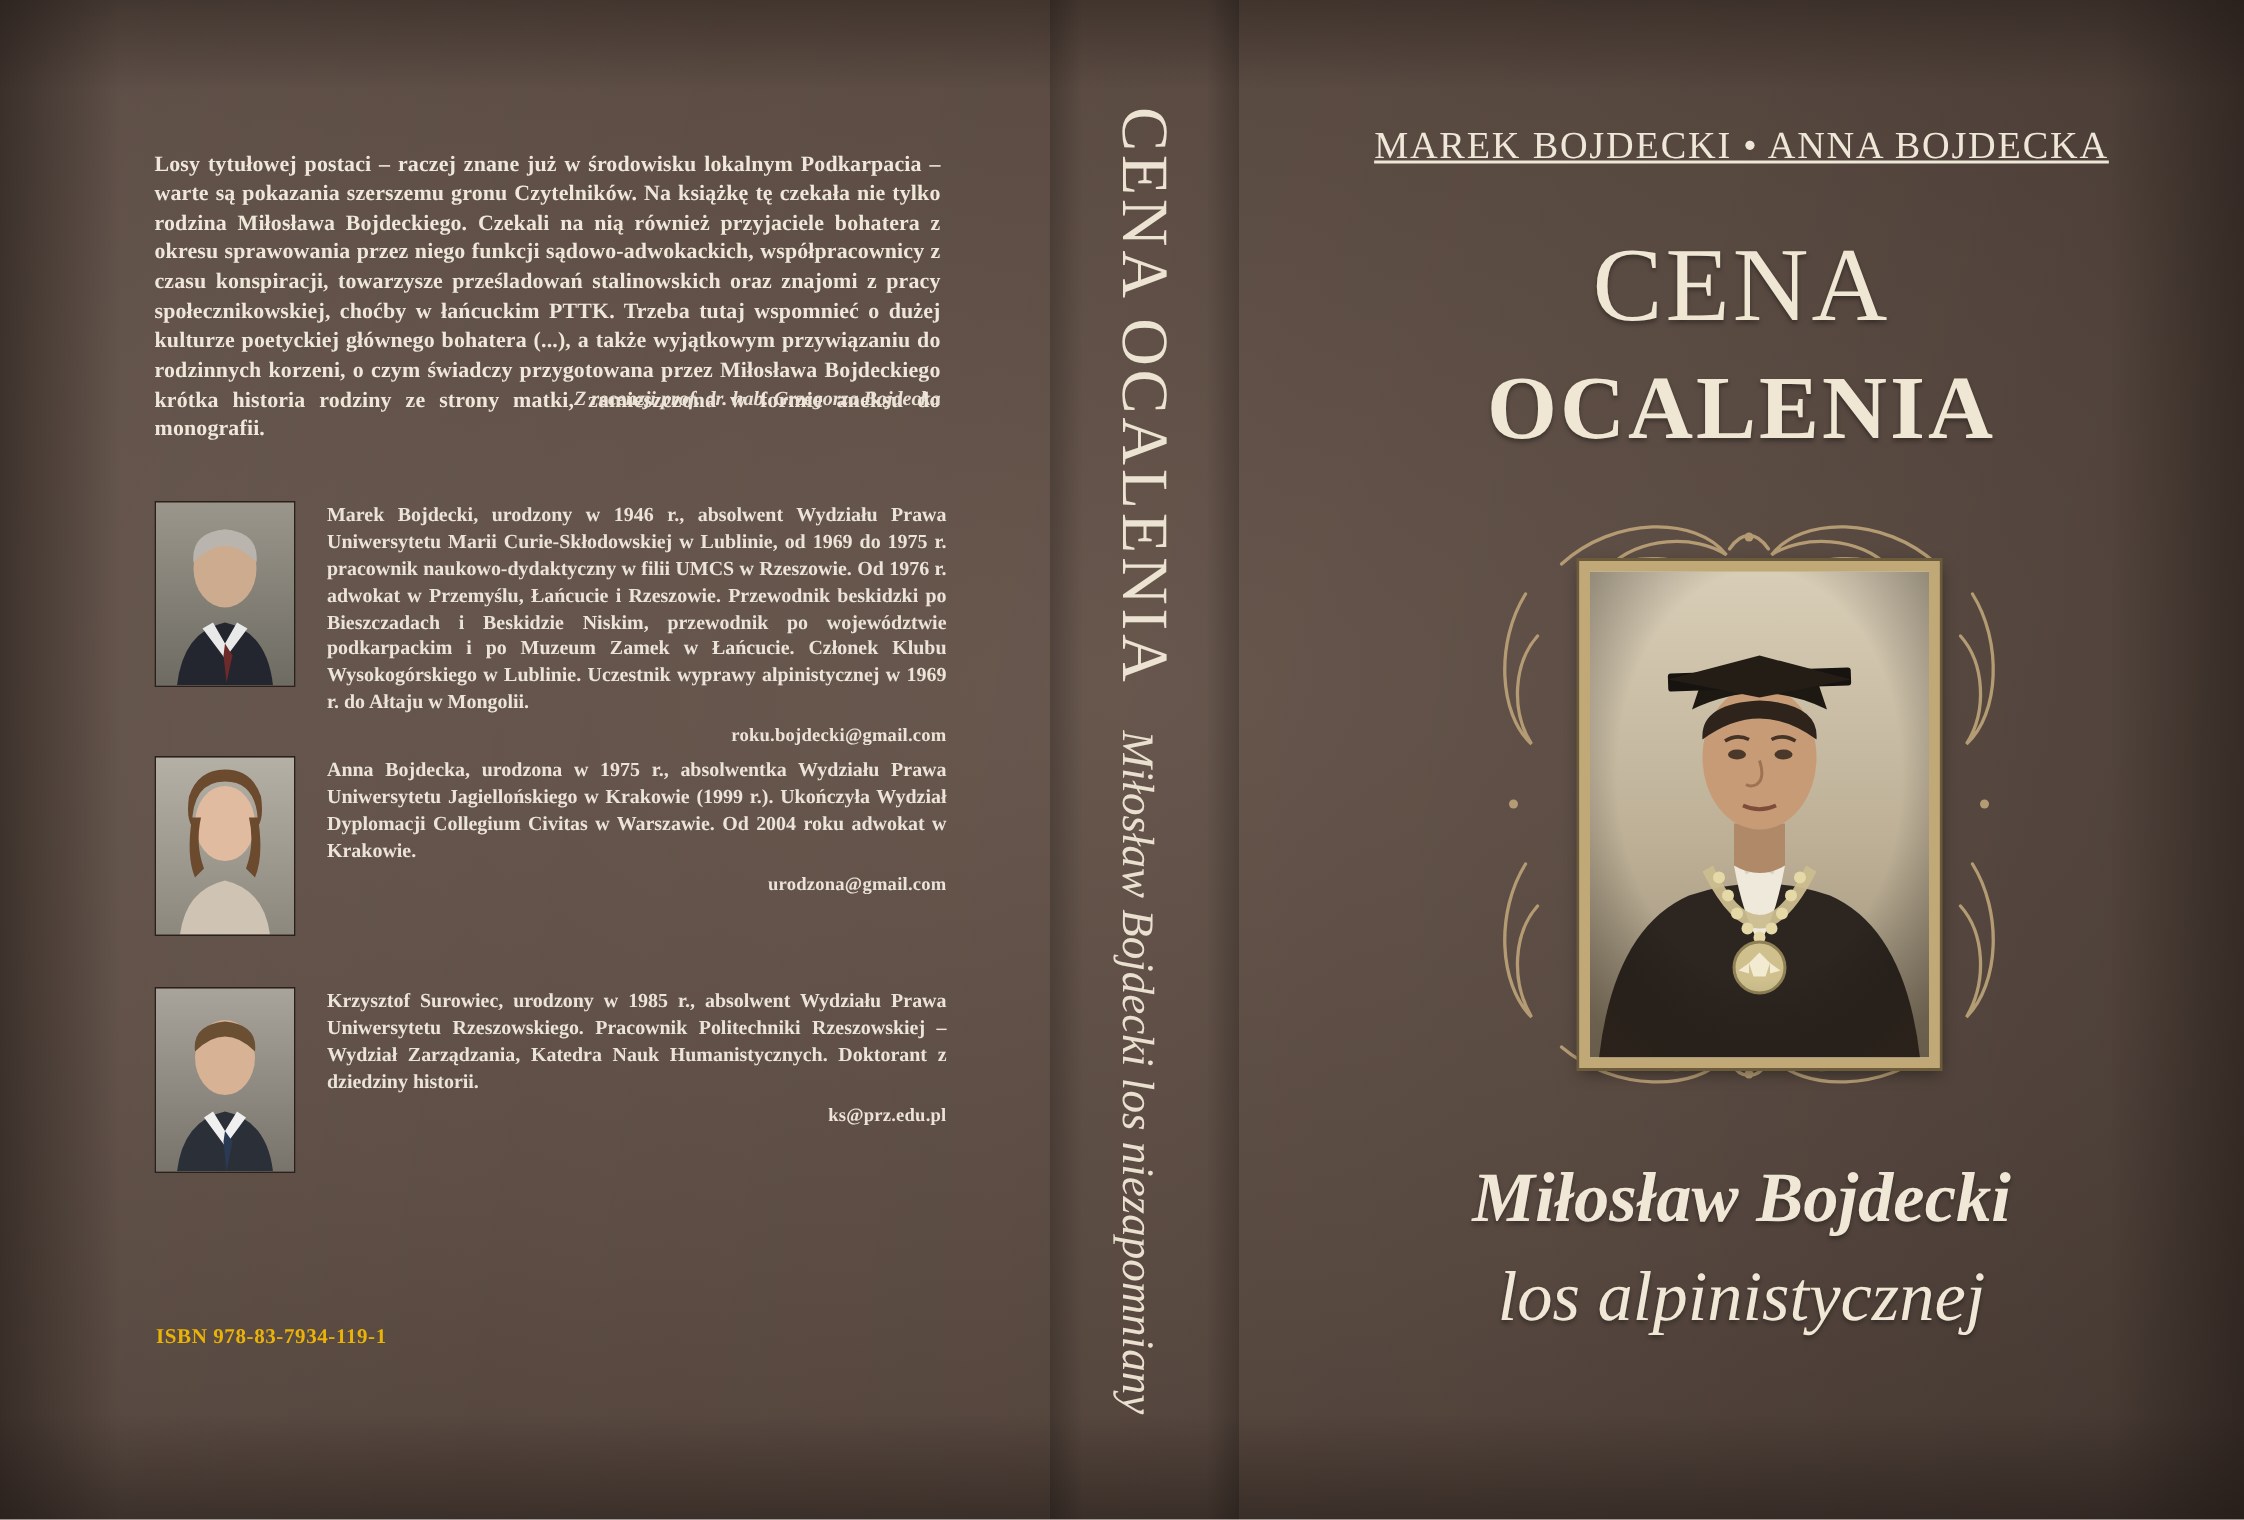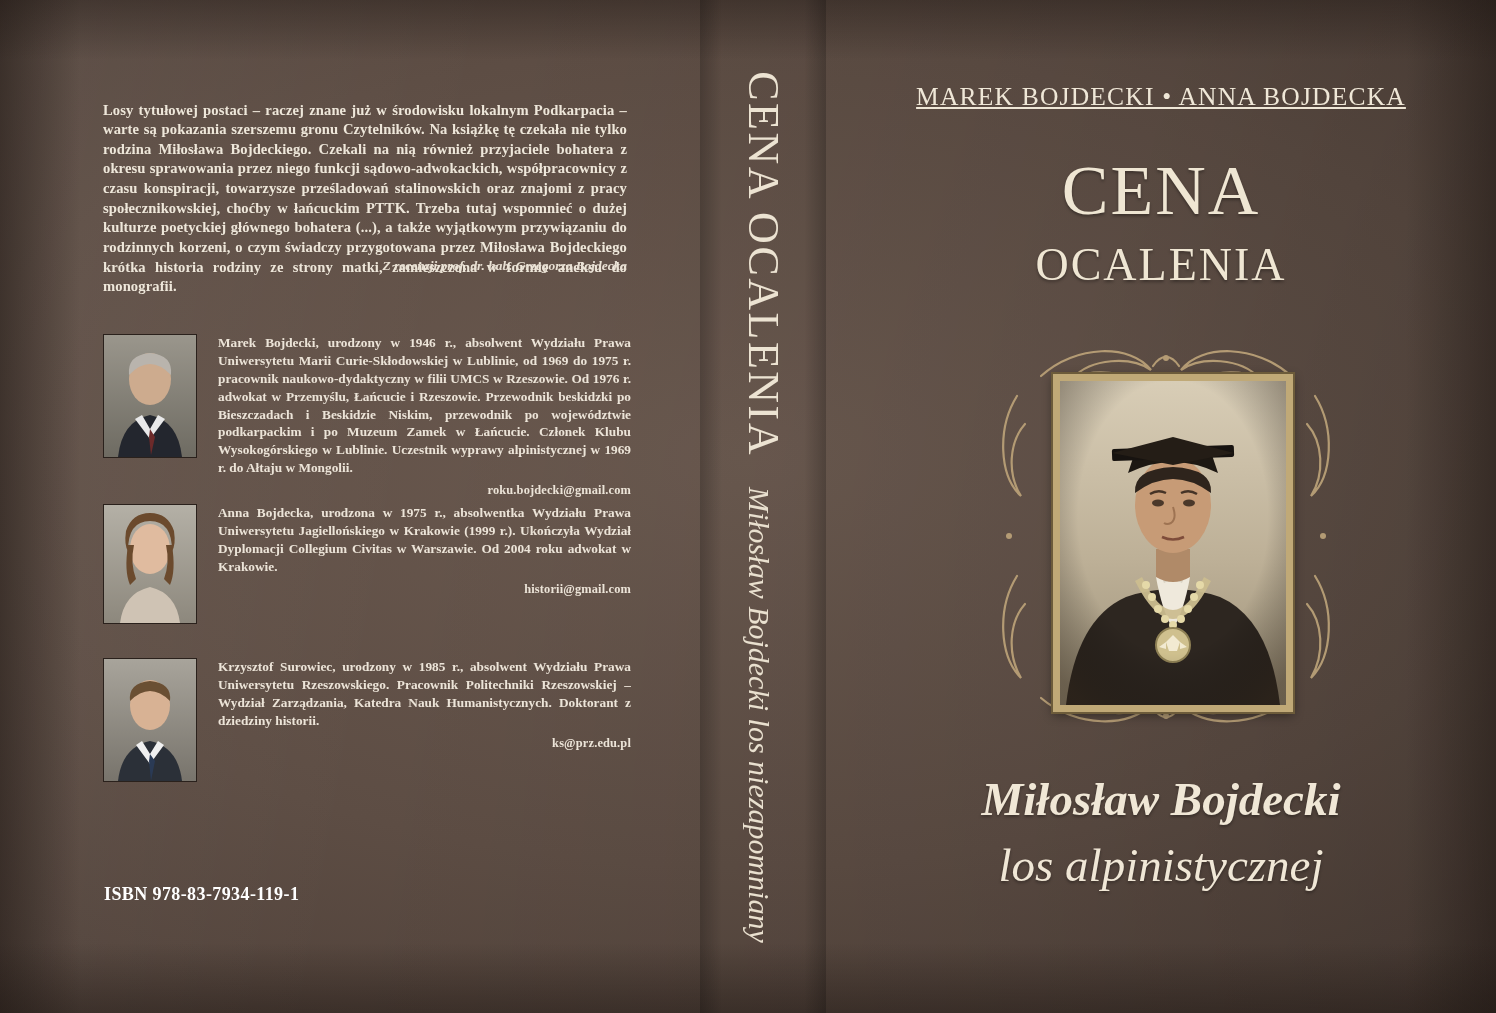--- a/index.html
+++ b/index.html
@@ -116,24 +116,24 @@
     margin-top: 5px;
     text-align: right;
     font-size: 12.4px;
     font-weight: bold;
     letter-spacing: 0.15px;
   }
   .isbn {
     position: absolute;
     left: 104px;
     top: 884px;
-    font-size: 18px;
+    font-size: 14px;
     font-weight: bold;
     letter-spacing: 0.4px;
-    color: #ffffff;
+    color: #eab308;
   }
 
   
   #spine {
     position: absolute;
     left: 700px; top: 0;
     width: 126px; height: 1013px;
   }
   .spine-inner {
     position: absolute;
@@ -182,21 +182,21 @@
   .authors-line.l2 { top: 112px; font-size: 25.5px; letter-spacing: 1.2px; }
 
   .front-title {
     position: absolute;
     left: 0; right: 0;
     text-align: center;
     color: #efe6d3;
     text-shadow: 0 2px 3px rgba(0,0,0,0.35);
   }
   .front-title.t1 { top: 151px; font-size: 70px; letter-spacing: 2px; }
-  .front-title.t2 { top: 238px; font-size: 46px; letter-spacing: 2px; }
+  .front-title.t2 { top: 238px; font-size: 60px; letter-spacing: 2px; font-weight: bold; }
 
   
   .photo-wrap {
     position: absolute;
     left: 155px;
     top: 336px;
     width: 370px;
     height: 400px;
   }
   .ornament {
@@ -280,21 +280,21 @@
           <rect width="92" height="118" fill="url(#bg2)"></rect>
           <ellipse cx="46" cy="44" rx="20" ry="25" fill="#e0bb9f"></ellipse>
           <path d="M24 46 q0 -30 22 -30 q22 0 22 30 q4 -6 2 -20 q-6 -18 -24 -18 q-18 0 -24 18 q-2 14 2 20z" fill="#6b4a2d"></path>
           <path d="M24 40 q-4 26 2 40 l6 -6 q-6 -16 -2 -34z" fill="#6b4a2d"></path>
           <path d="M68 40 q4 26 -2 40 l-6 -6 q6 -16 2 -34z" fill="#6b4a2d"></path>
           <path d="M16 118 q4 -30 30 -36 q26 6 30 36z" fill="#cfc3b4"></path>
         </svg>
       </div>
       <div class="author-text">
         <span>Anna Bojdecka, urodzona w 1975 r., absolwentka Wydziału Prawa Uniwersytetu Jagiellońskiego w Krakowie (1999 r.). Ukończyła Wydział Dyplomacji Collegium Civitas w Warszawie. Od 2004 roku adwokat w Krakowie.</span>
-        <div class="author-mail">historii@gmail.com</div>
+        <div class="author-mail">urodzona@gmail.com</div>
       </div>
     </div>
 
     <div class="author-block a3">
       <div class="portrait">
         <svg viewBox="0 0 92 122" preserveAspectRatio="none" aria-hidden="true">
           <defs>
             <linearGradient id="bg3" x1="0" y1="0" x2="0" y2="1">
               <stop offset="0%" stop-color="#a8a49b"></stop>
                 <stop offset="100%" stop-color="#78746c"></stop>

